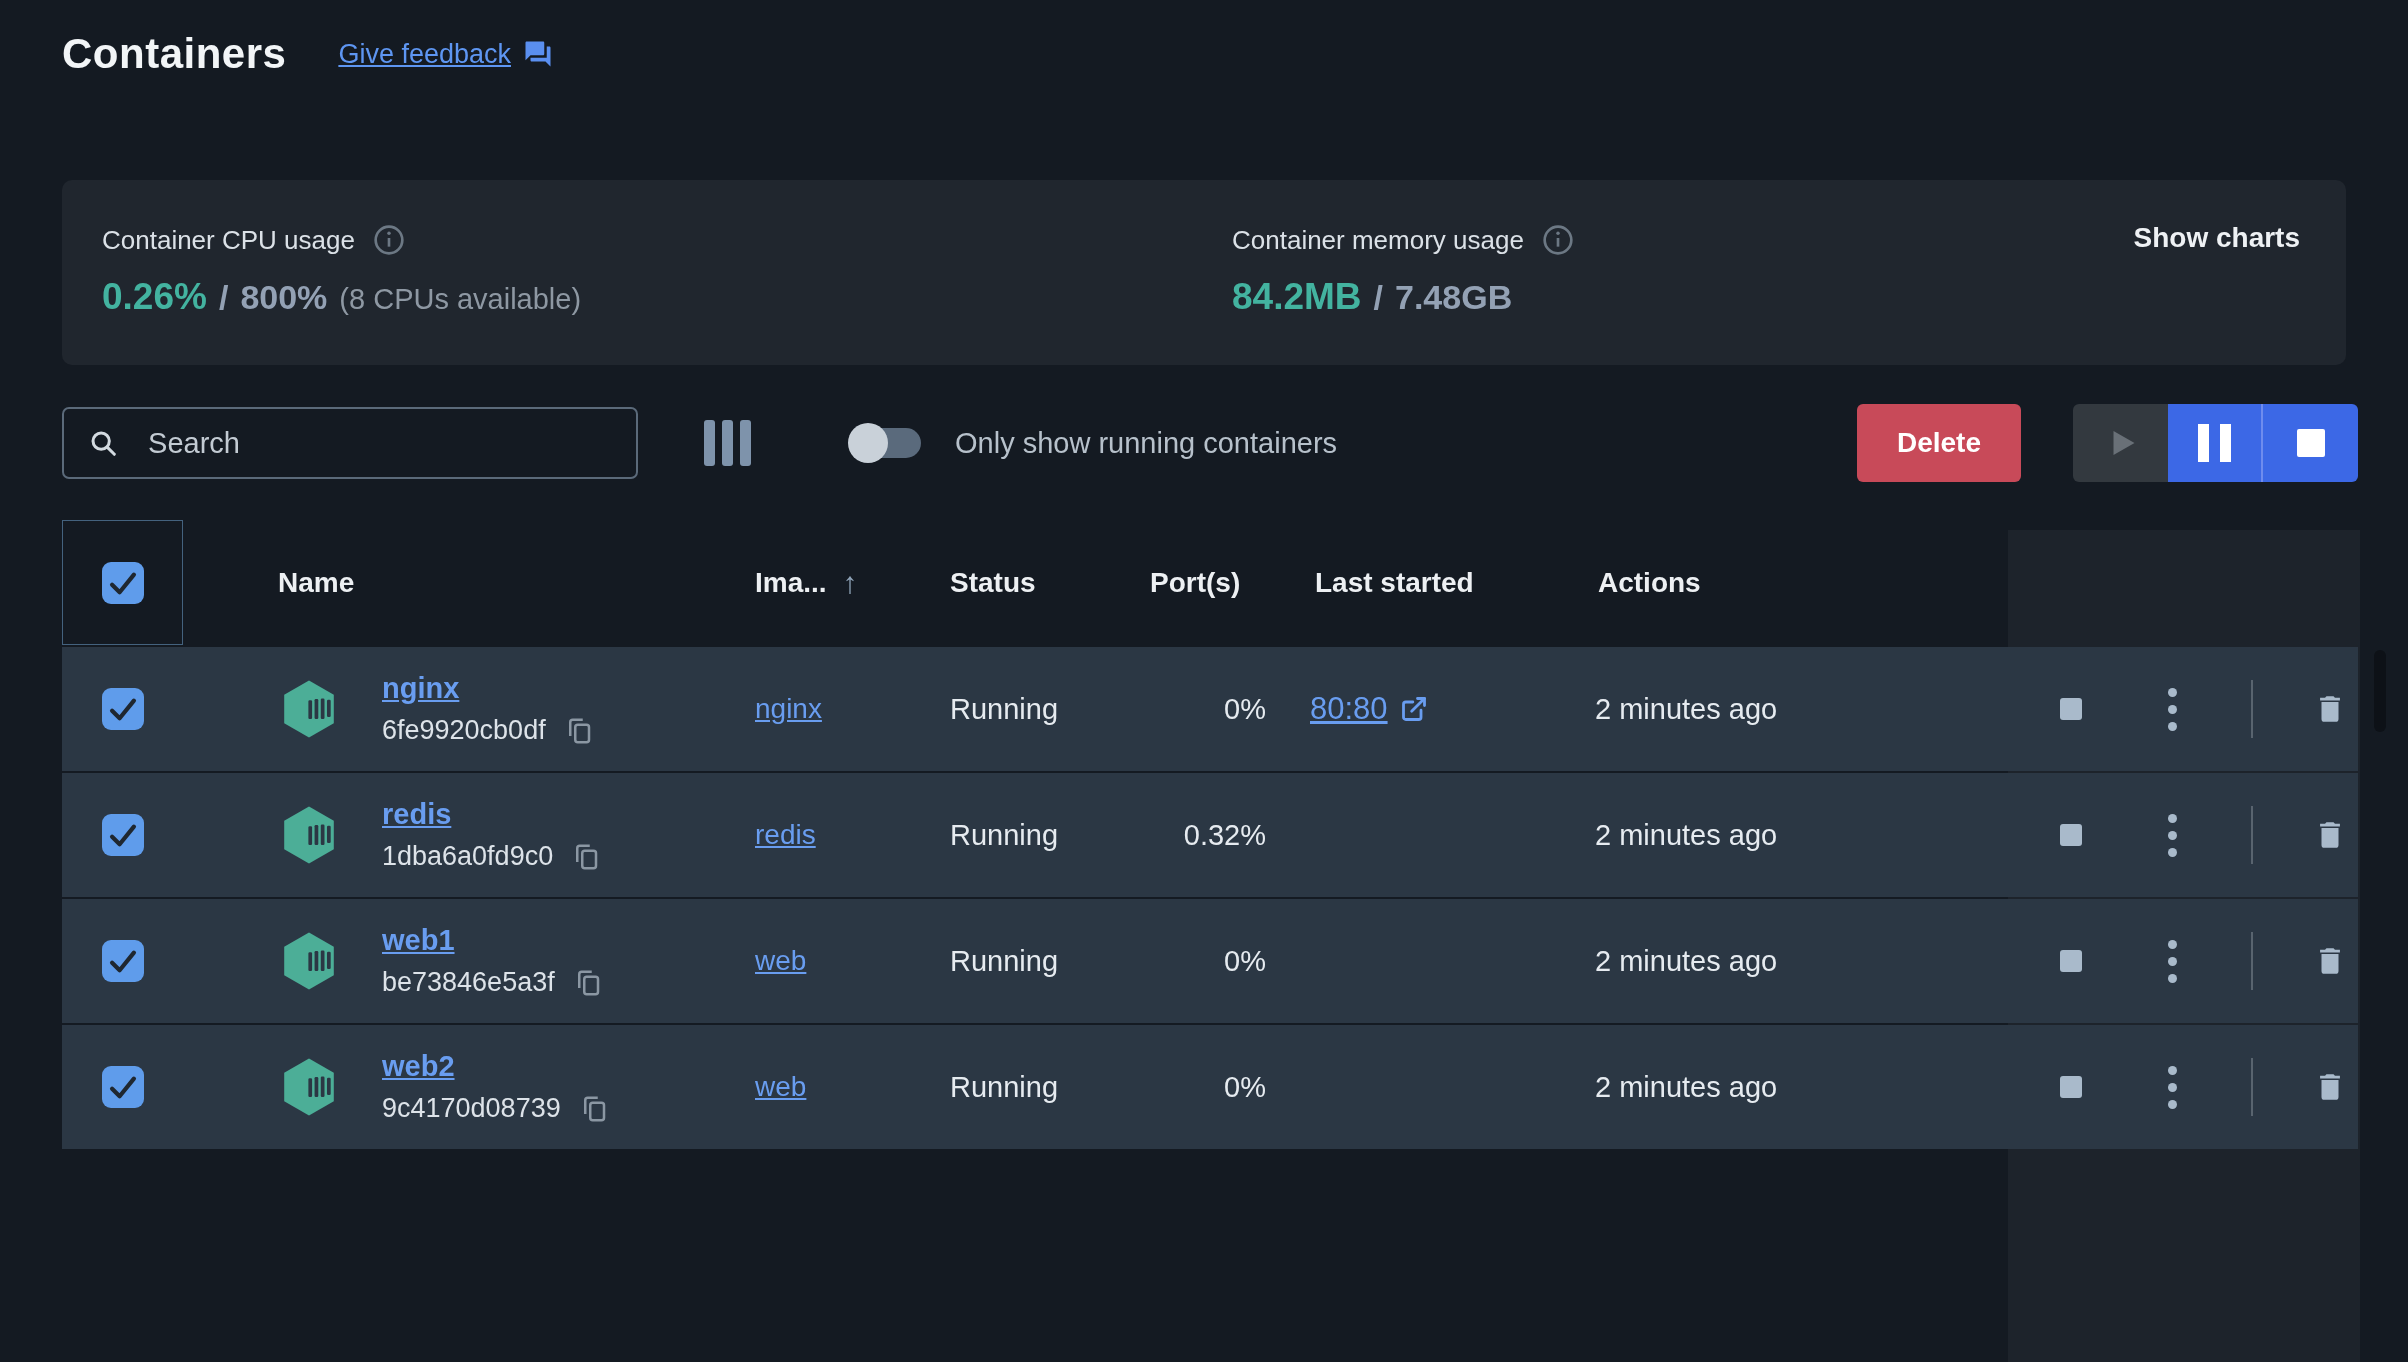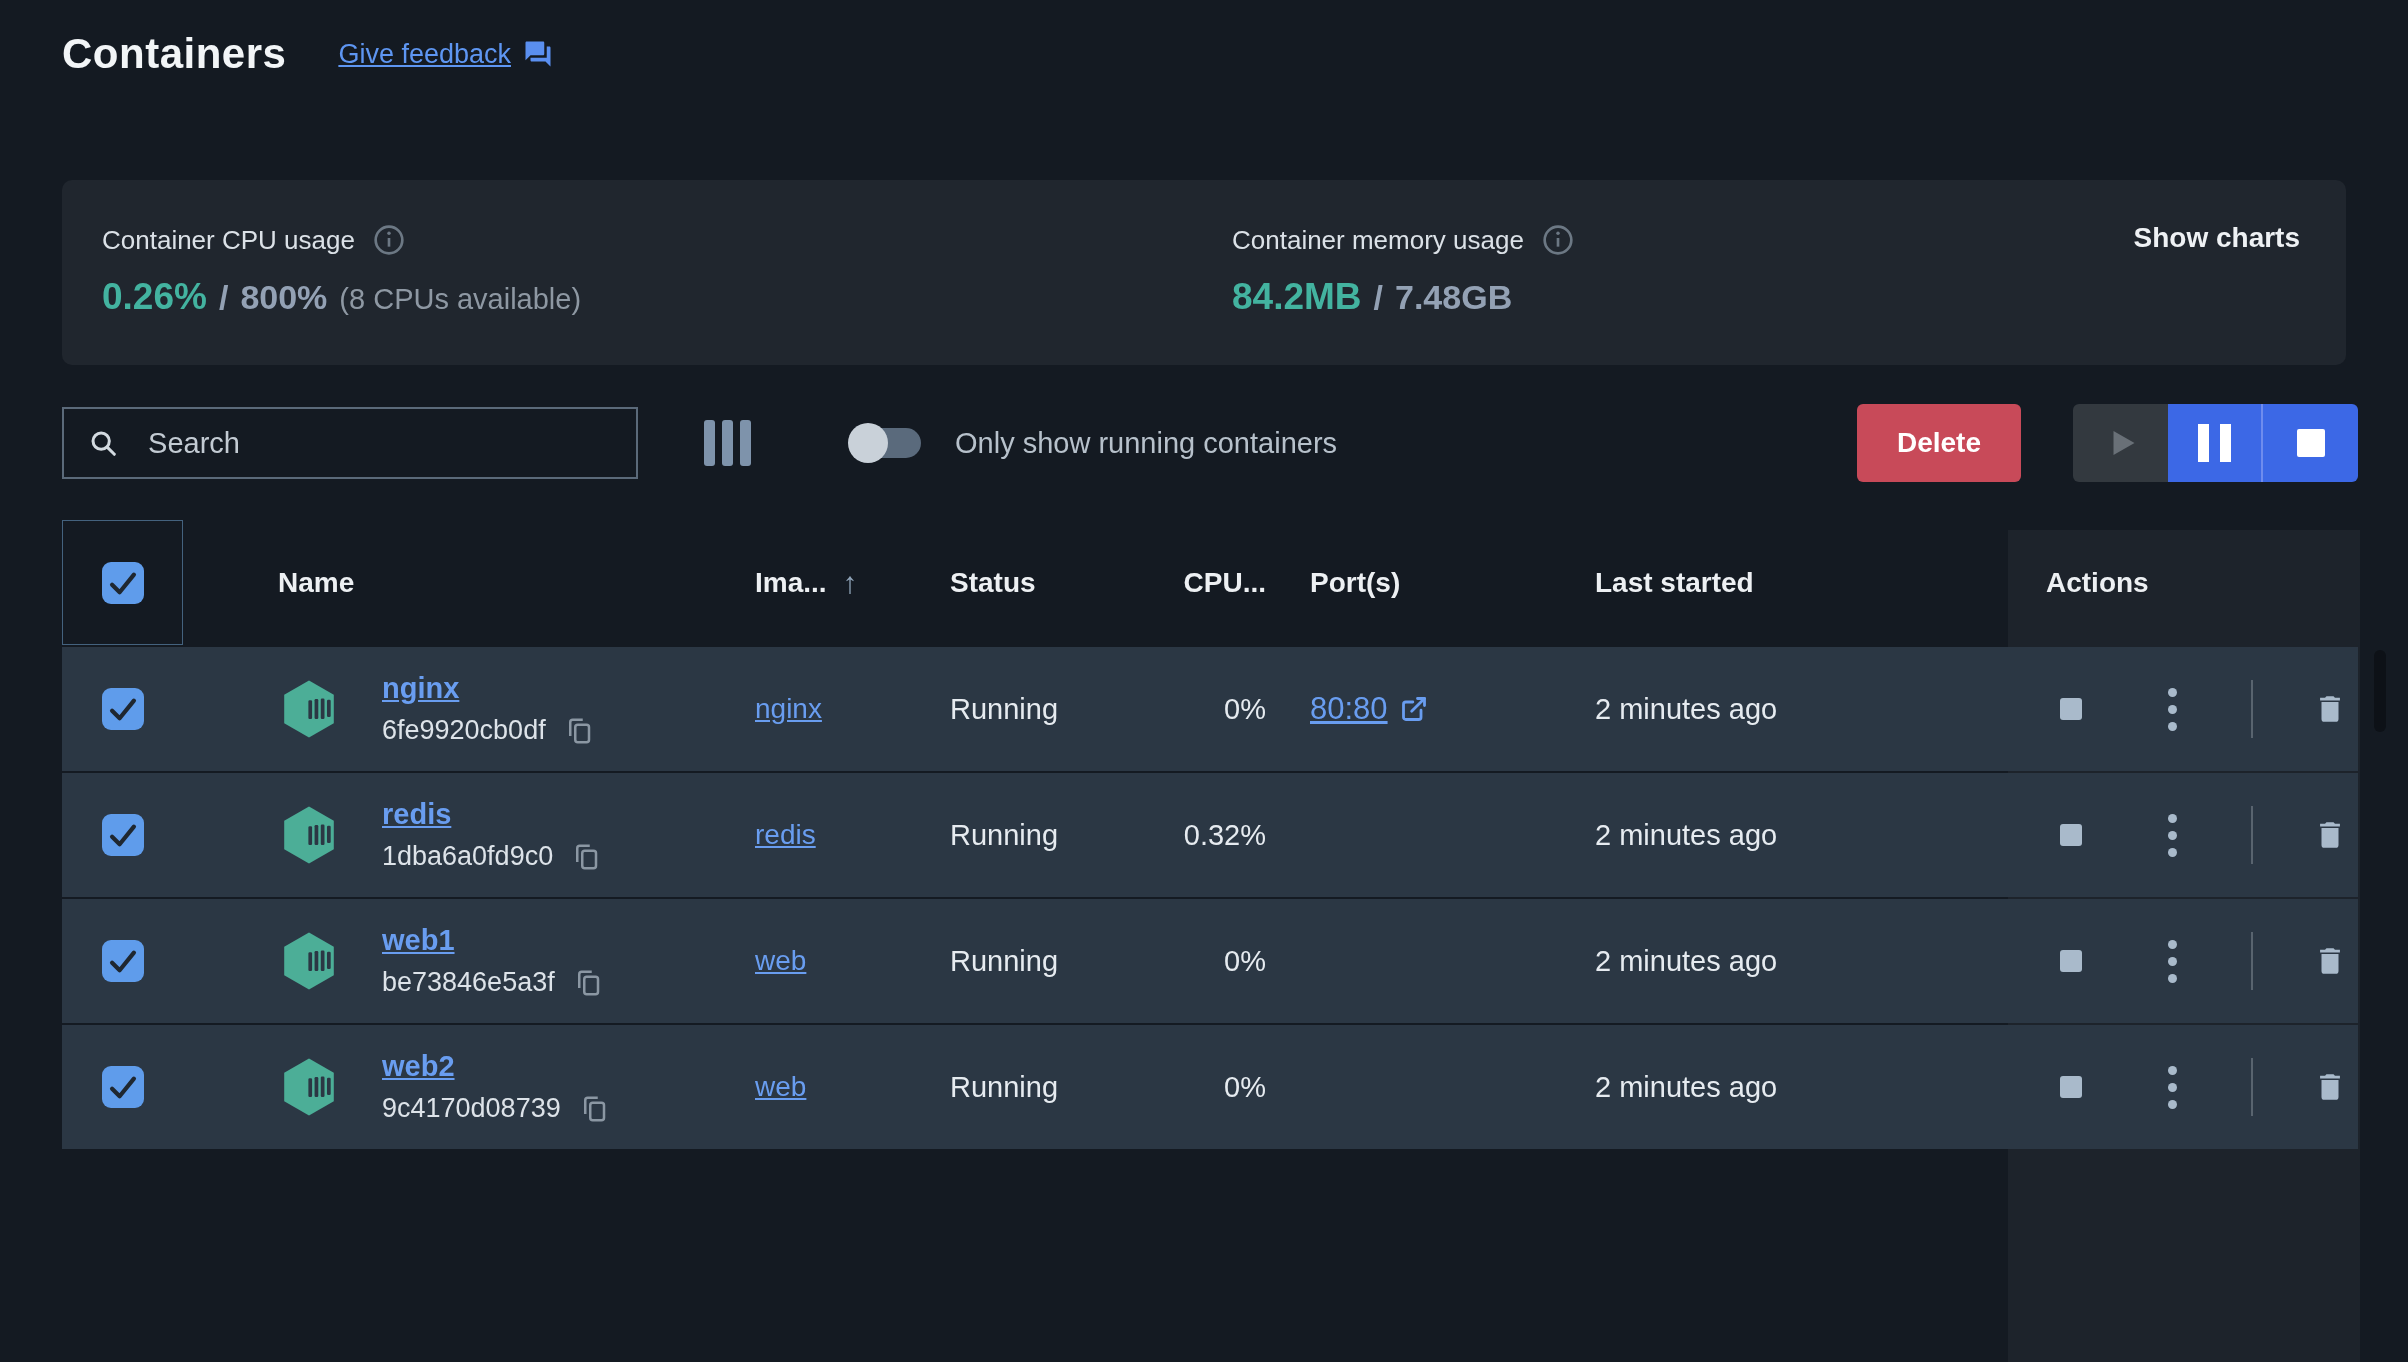--- a/index.html
+++ b/index.html
@@ -29,21 +29,21 @@
   .stat-label { font-size:26px; color:#dbe1e7; }
   .stat-value-row { position:absolute; top:96px; display:flex; align-items:baseline; gap:12px; white-space:nowrap; }
   .stat-used { font-size:37px; font-weight:700; color:#43b3a0; }
   .stat-sep, .stat-total { font-size:34px; font-weight:700; color:#93a1b4; }
   .stat-note { font-size:29px; color:#8e98a3; font-weight:400; }
   .show-charts { position:absolute; right:46px; top:42px; font-size:28px; font-weight:700; color:#eef1f4; cursor:pointer; background:none; border:none; font-family:inherit; }
 
   
   .toolbar { position:absolute; left:62px; top:404px; width:2296px; height:78px; display:flex; align-items:center; }
   .search-box {
-    width:576px; height:72px; border:2px solid #5b6a7a; border-radius:0;
+    width:576px; height:72px; border:2px solid #5b6a7a; border-radius:7px;
     display:flex; align-items:center; padding:0 24px; gap:30px; background:transparent;
   }
   .search-box input {
     background:transparent; border:none; outline:none; color:#e6ebf0;
     font-size:29px; font-family:inherit; width:100%;
   }
   .search-box input::placeholder { color:#c3cbd3; opacity:1; }
   .columns-btn { margin-left:66px; background:none; border:none; cursor:pointer; display:flex; gap:7px; }
   .columns-btn i { display:block; width:11px; height:46px; background:#7e93ab; border-radius:3px; }
   .switch { margin-left:100px; position:relative; width:70px; height:30px; cursor:pointer; flex-shrink:0; }
@@ -212,23 +212,20 @@
     <div class="cell c-name" style="padding-left:95px;">
         <span>Name</span>
       </div>
     <div class="cell c-image">
       <span>Ima...</span>
       <span class="sort-arrow">↑</span>
     </div>
     <div class="cell c-status">
         <span>Status</span>
       </div>
-    <div class="cell c-cpu">
-        <span>CPU...</span>
-      </div>
     <div class="cell c-ports">
         <span>Port(s)</span>
       </div>
     <div class="cell c-last">
         <span>Last started</span>
       </div>
     <div class="cell c-actions">
         <span>Actions</span>
       </div>
   </div>

